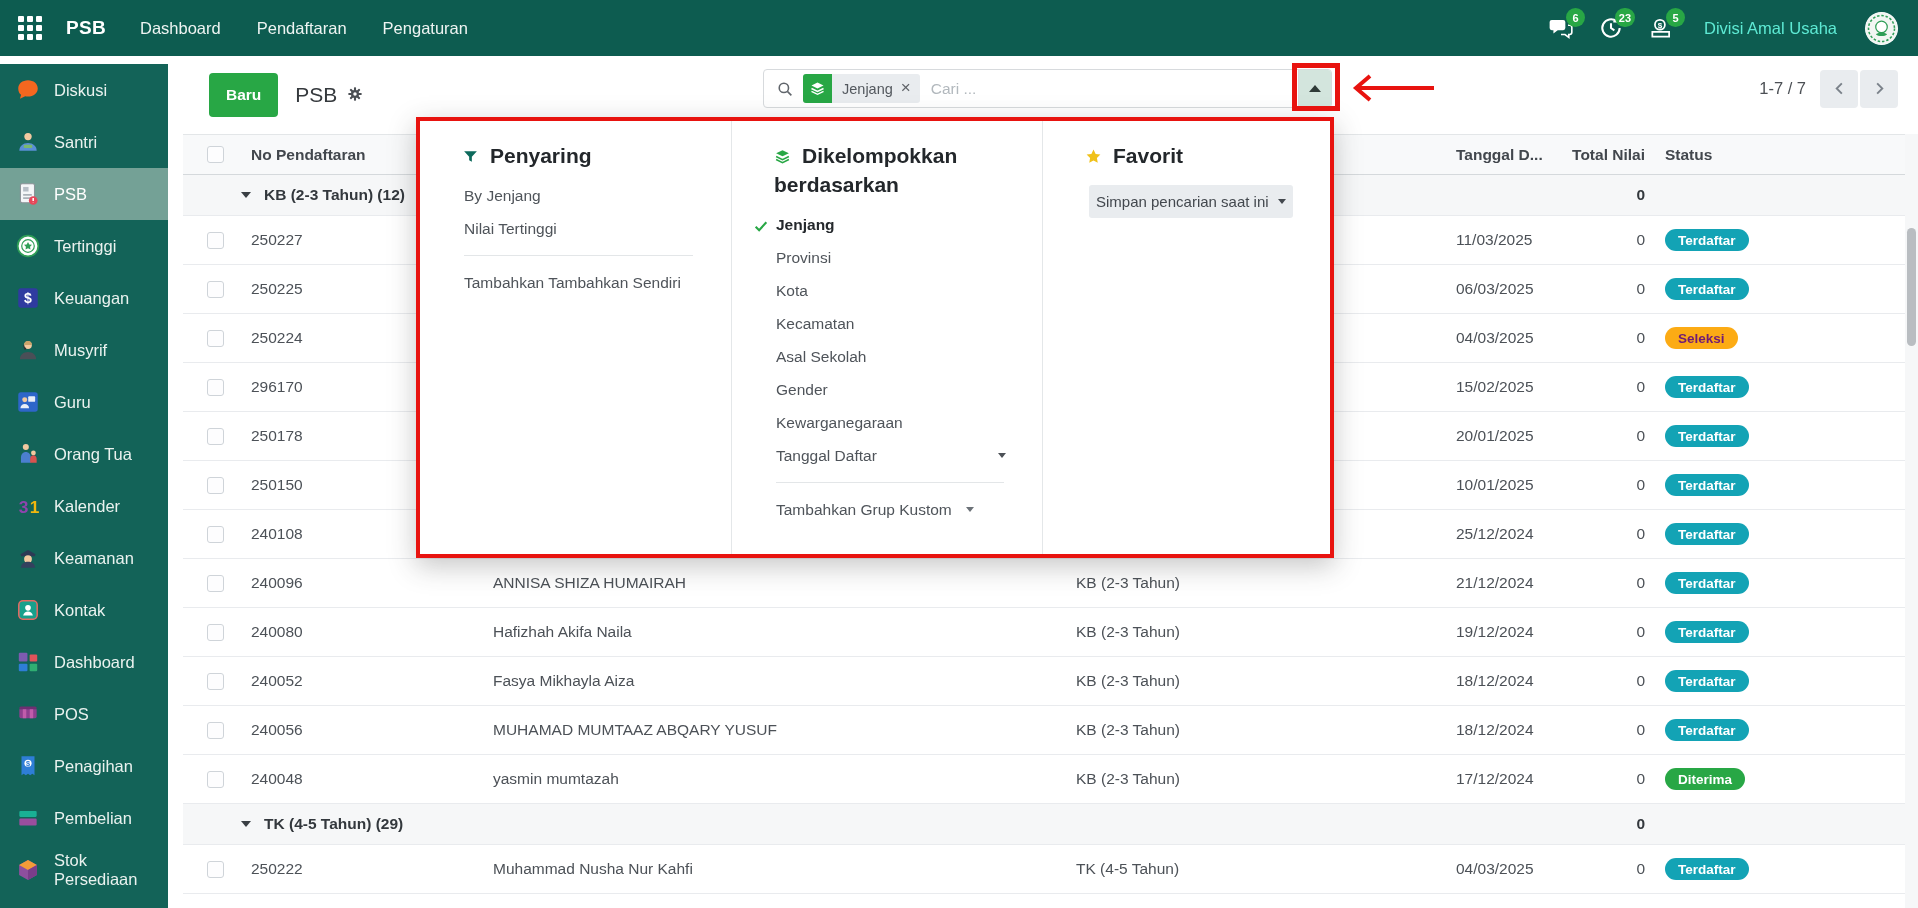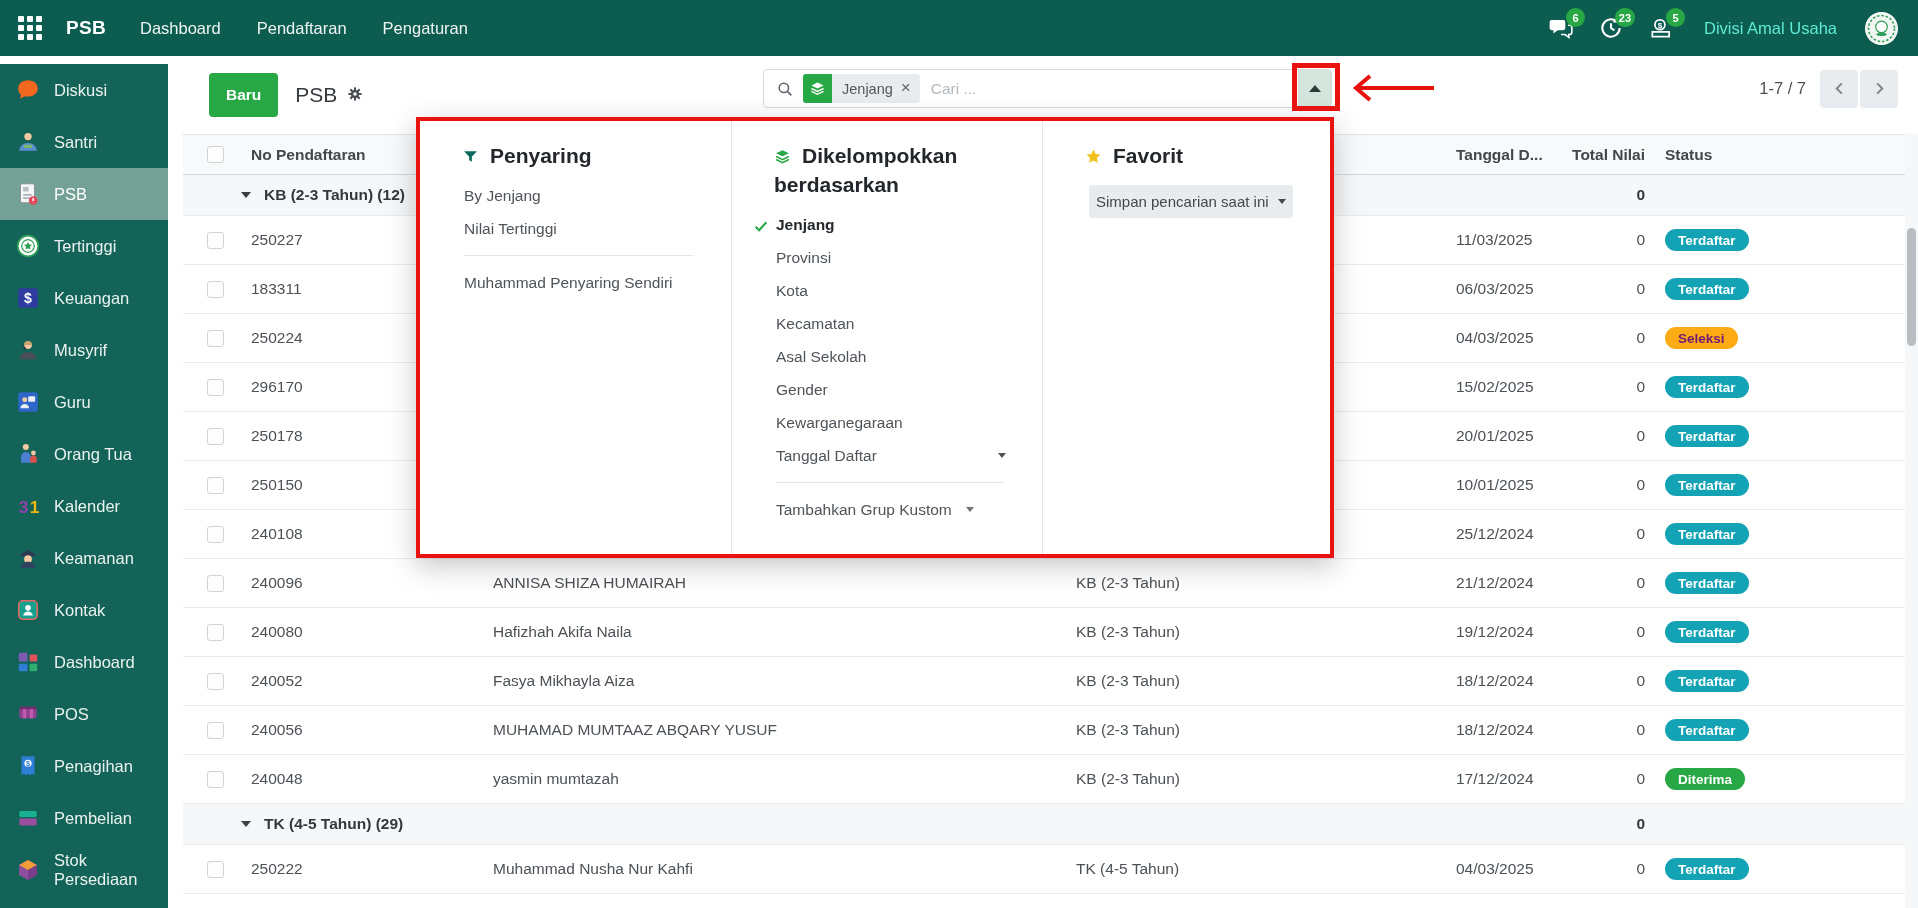--- a/index.html
+++ b/index.html
@@ -415,21 +415,21 @@
           <div class="c c-jenjang"></div>
           <div class="c c-tanggal">11/03/2025</div>
           <div class="c c-total">0</div>
           <div class="c c-status"><span class="badge info">Terdaftar</span></div>
         </div>
 
         <div class="trow">
           <div class="c c-check">
             <span class="checkbox"></span>
           </div>
-          <div class="c c-no">183311</div>
+          <div class="c c-no">250225</div>
           <div class="c c-nama"></div>
           <div class="c c-jenjang"></div>
           <div class="c c-tanggal">06/03/2025</div>
           <div class="c c-total">0</div>
           <div class="c c-status"><span class="badge info">Terdaftar</span></div>
         </div>
 
         <div class="trow">
           <div class="c c-check">
             <span class="checkbox"></span>
@@ -591,21 +591,21 @@
         <div class="dd-item">
           <span class="dd-label">By Jenjang</span>
         </div>
 
         <div class="dd-item">
           <span class="dd-label">Nilai Tertinggi</span>
         </div>
       </div>
     <div class="dd-sep"></div>
     <div class="dd-item">
-      <span class="dd-label">Muhammad Penyaring Sendiri</span>
+      <span class="dd-label">Tambahkan Tambahkan Sendiri</span>
     </div>
   </div>
 
   <div class="dd-col dd-col2">
     <div class="dd-head">
       <span class="hicon">
         <svg viewBox="0 0 24 24">
             <path d="M12 3l9 4.4L12 11.8 3 7.4z" fill="#28a745"></path>
             <path d="M3 12l9 4.4 9-4.4" fill="none" stroke="#28a745" stroke-width="2.2"></path>
             <path d="M3 16.2l9 4.4 9-4.4" fill="none" stroke="#28a745" stroke-width="2.2"></path>

